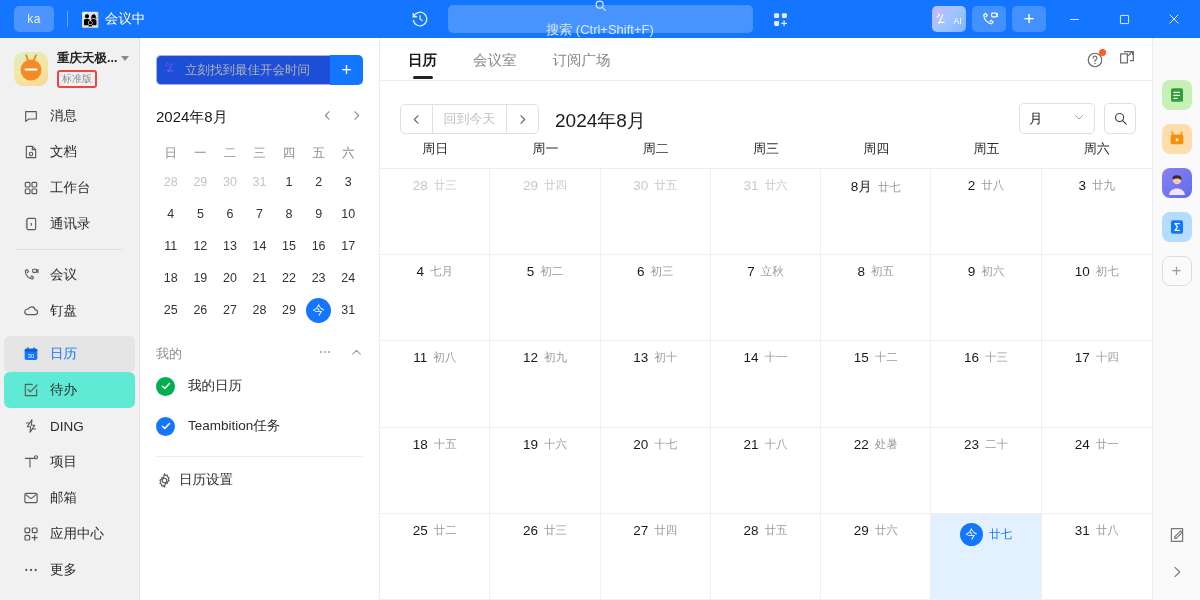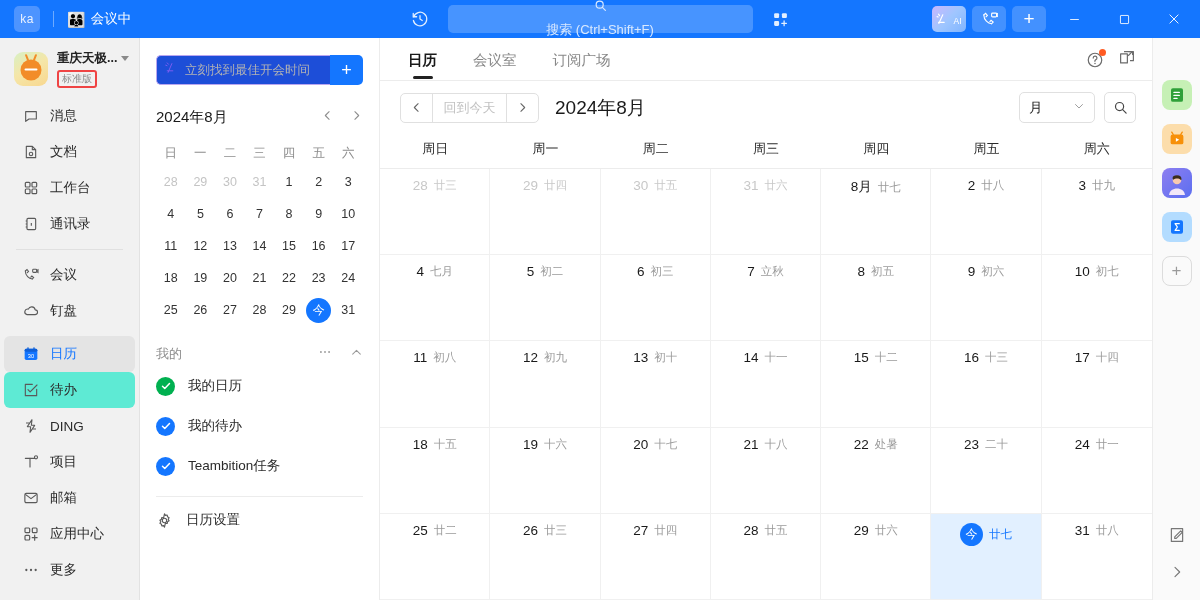--- a/index.html
+++ b/index.html
@@ -10,21 +10,21 @@
     -webkit-font-smoothing: antialiased;
   }
   .app { width: 1200px; height: 600px; display: flex; flex-direction: column; position: relative; }
 
   
   .titlebar {
     height: 38px; background: #1476ff; display: flex; align-items: center;
     flex: 0 0 38px; color: #fff; position: relative;
   }
   .tb-logo {
-    width: 26px; height: 26px; border-radius: 5px; background: #4d94ff;
+    width: 40px; height: 26px; border-radius: 5px; background: #4d94ff;
     margin-left: 14px; display: flex; align-items: center; justify-content: center;
     font-size: 12px; color: #eaf2ff; letter-spacing: .5px;
   }
   .tb-divider { width: 1px; height: 16px; background: rgba(255,255,255,.38); margin: 0 13px 0 13px; }
   .tb-meeting { display: flex; align-items: center; gap: 5px; font-size: 13.5px; color: #fff; }
   .tb-meeting .emoji { font-size: 15px; line-height: 1; }
   .tb-mid { position: absolute; left: 0; right: 0; display: flex; align-items: center; justify-content: center; gap: 14px; pointer-events: none; }
   .tb-mid > * { pointer-events: auto; flex-direction: column; }
   .tb-icon-btn {
     width: 28px; height: 28px; border-radius: 5px; display: flex; align-items: center;
@@ -122,36 +122,36 @@
   .mini-cell.muted { color: #c4c4c4; }
   .mini-today {
     width: 25px; height: 25px; border-radius: 50%; background: #1476ff; color: #fff;
     display: flex; align-items: center; justify-content: center; font-size: 12px;
   }
   .myrow { display: flex; align-items: center; margin-top: 16px; height: 24px; }
   .myrow .lbl { font-size: 13px; color: #8d8d8d; }
   .myrow .acts { margin-left: auto; display: flex; gap: 18px; color: #9a9a9a; align-items: center; }
   .cal-item { display: flex; align-items: center; gap: 13px; height: 40px; font-size: 13.5px; color: #2b2b2b; }
   .chk { width: 19px; height: 19px; border-radius: 50%; flex: 0 0 19px; display: flex; align-items: center; justify-content: center; }
-  .cal-foot { border-top: 1px solid #ececec; margin-top: 10px; padding-top: 14px; display: flex; align-items: center; gap: 13px; font-size: 13.5px; color: #2b2b2b; }
+  .cal-foot { border-top: 1px solid #ececec; margin-top: 10px; padding-top: 14px; display: flex; align-items: center; gap: 6px; font-size: 13.5px; color: #2b2b2b; }
 
   
   .main { flex: 1; display: flex; flex-direction: column; min-width: 0; background: #fff; }
   .main-tabs { height: 43px; display: flex; align-items: flex-end; padding-left: 20px; border-bottom: 1px solid #ececec; position: relative; }
   .tab { position: relative; font-size: 14.5px; color: #888; padding: 0 8px 10px; margin-right: 20px; }
   .tab.active { color: #1a1a1a; font-weight: bold; }
   .tab.active::after {
     content: ""; position: absolute; left: 50%; transform: translateX(-50%); bottom: 1px;
     width: 20px; height: 3px; border-radius: 2px; background: #222;
   }
   .tabs-right { margin-left: auto; display: flex; align-items: center; gap: 14px; padding: 0 16px 9px 0; color: #6b6b6b; }
   .help-wrap { position: relative; display: flex; }
   .help-dot { position: absolute; top: -2px; right: -2px; width: 7px; height: 7px; border-radius: 50%; background: #ff5b22; }
 
-  .cal-toolbar { height: 53px; display: flex; align-items: center; padding: 0 16px 0 20px; }
+  .cal-toolbar { height: 53px; display: flex; align-items: flex-end; padding: 0 16px 0 20px; }
   .nav-group { display: flex; height: 30px; border: 1px solid #e0e0e0; border-radius: 5px; overflow: hidden; }
   .nav-group > div { display: flex; align-items: center; justify-content: center; font-size: 13px; }
   .ng-arrow { width: 31px; color: #666; }
   .ng-today { width: 75px; border-left: 1px solid #e0e0e0; border-right: 1px solid #e0e0e0; color: #c2c2c2; }
   .cur-month { margin-left: 16px; font-size: 19px; color: #1a1a1a; }
   .tb-spacer { flex: 1; }
   .view-select {
     width: 76px; height: 31px; border: 1px solid #e0e0e0; border-radius: 5px;
     display: flex; align-items: center; padding: 0 9px; font-size: 13.5px; color: #1a1a1a;
   }
@@ -533,28 +533,20 @@
               </svg>
             </span>
             <span>我的日历</span>
           </div>
           <div class="cal-item">
             <span class="chk" style="background: rgb(20, 118, 255);">
               <svg width="12" height="12" viewBox="0 0 24 24" fill="none" stroke="#ffffff" stroke-width="3" stroke-linecap="round" stroke-linejoin="round">
                 <path d="M5 12.5l4.5 4.5L19 7"></path>
               </svg>
             </span>
-            <span>我的待办</span>
-          </div>
-          <div class="cal-item">
-            <span class="chk" style="background: rgb(20, 118, 255);">
-              <svg width="12" height="12" viewBox="0 0 24 24" fill="none" stroke="#ffffff" stroke-width="3" stroke-linecap="round" stroke-linejoin="round">
-                <path d="M5 12.5l4.5 4.5L19 7"></path>
-              </svg>
-            </span>
             <span>Teambition任务</span>
           </div>
         </div>
 
       <div class="cal-foot">
         <span style="color:#5a5a5a;display:flex">
           <svg width="17" height="17" viewBox="0 0 24 24" fill="none" stroke="currentColor" stroke-width="1.6">
             <circle cx="12" cy="12" r="3.1"></circle>
             <path d="M12 2.6l1.3 2.2 2.5-.5.5 2.5 2.2 1.3-1.3 2.2 1.3 2.2-2.2 1.3-.5 2.5-2.5-.5L12 21.4l-1.3-2.2-2.5.5-.5-2.5-2.2-1.3L6.8 13.7 5.5 11.5l2.2-1.3.5-2.5 2.5.5z" stroke-linejoin="round"></path>
           </svg>

